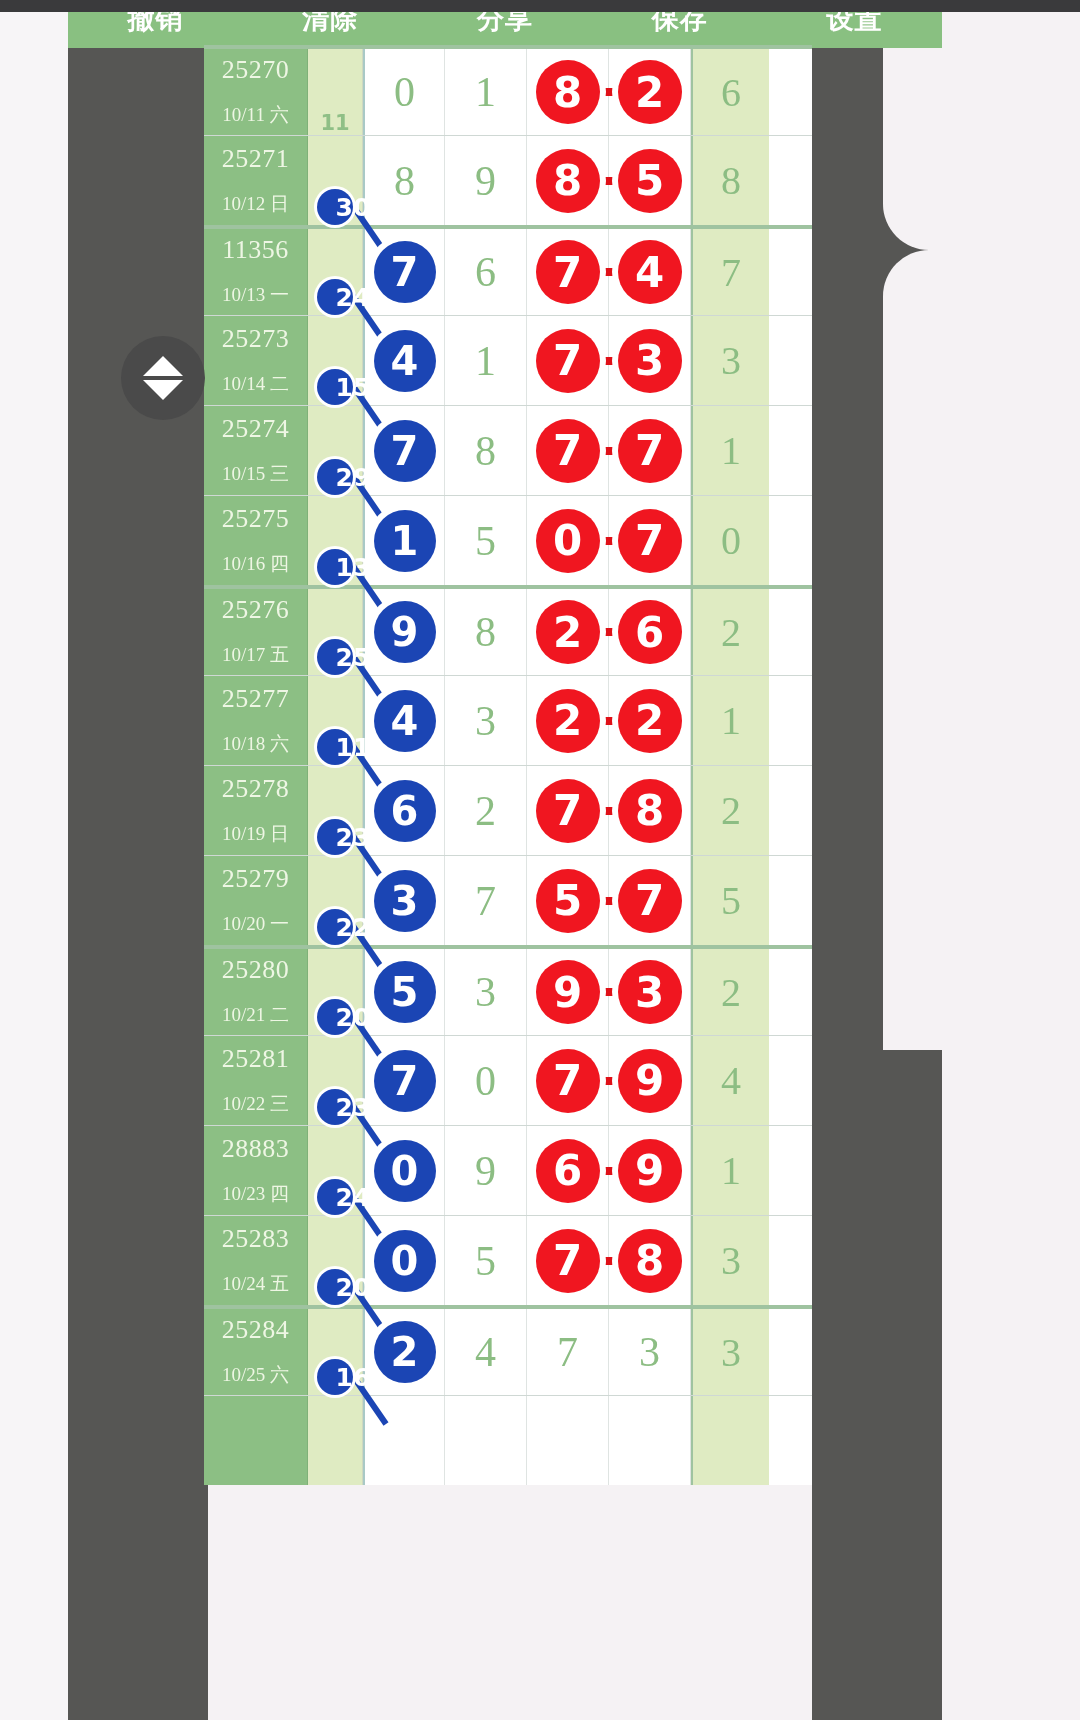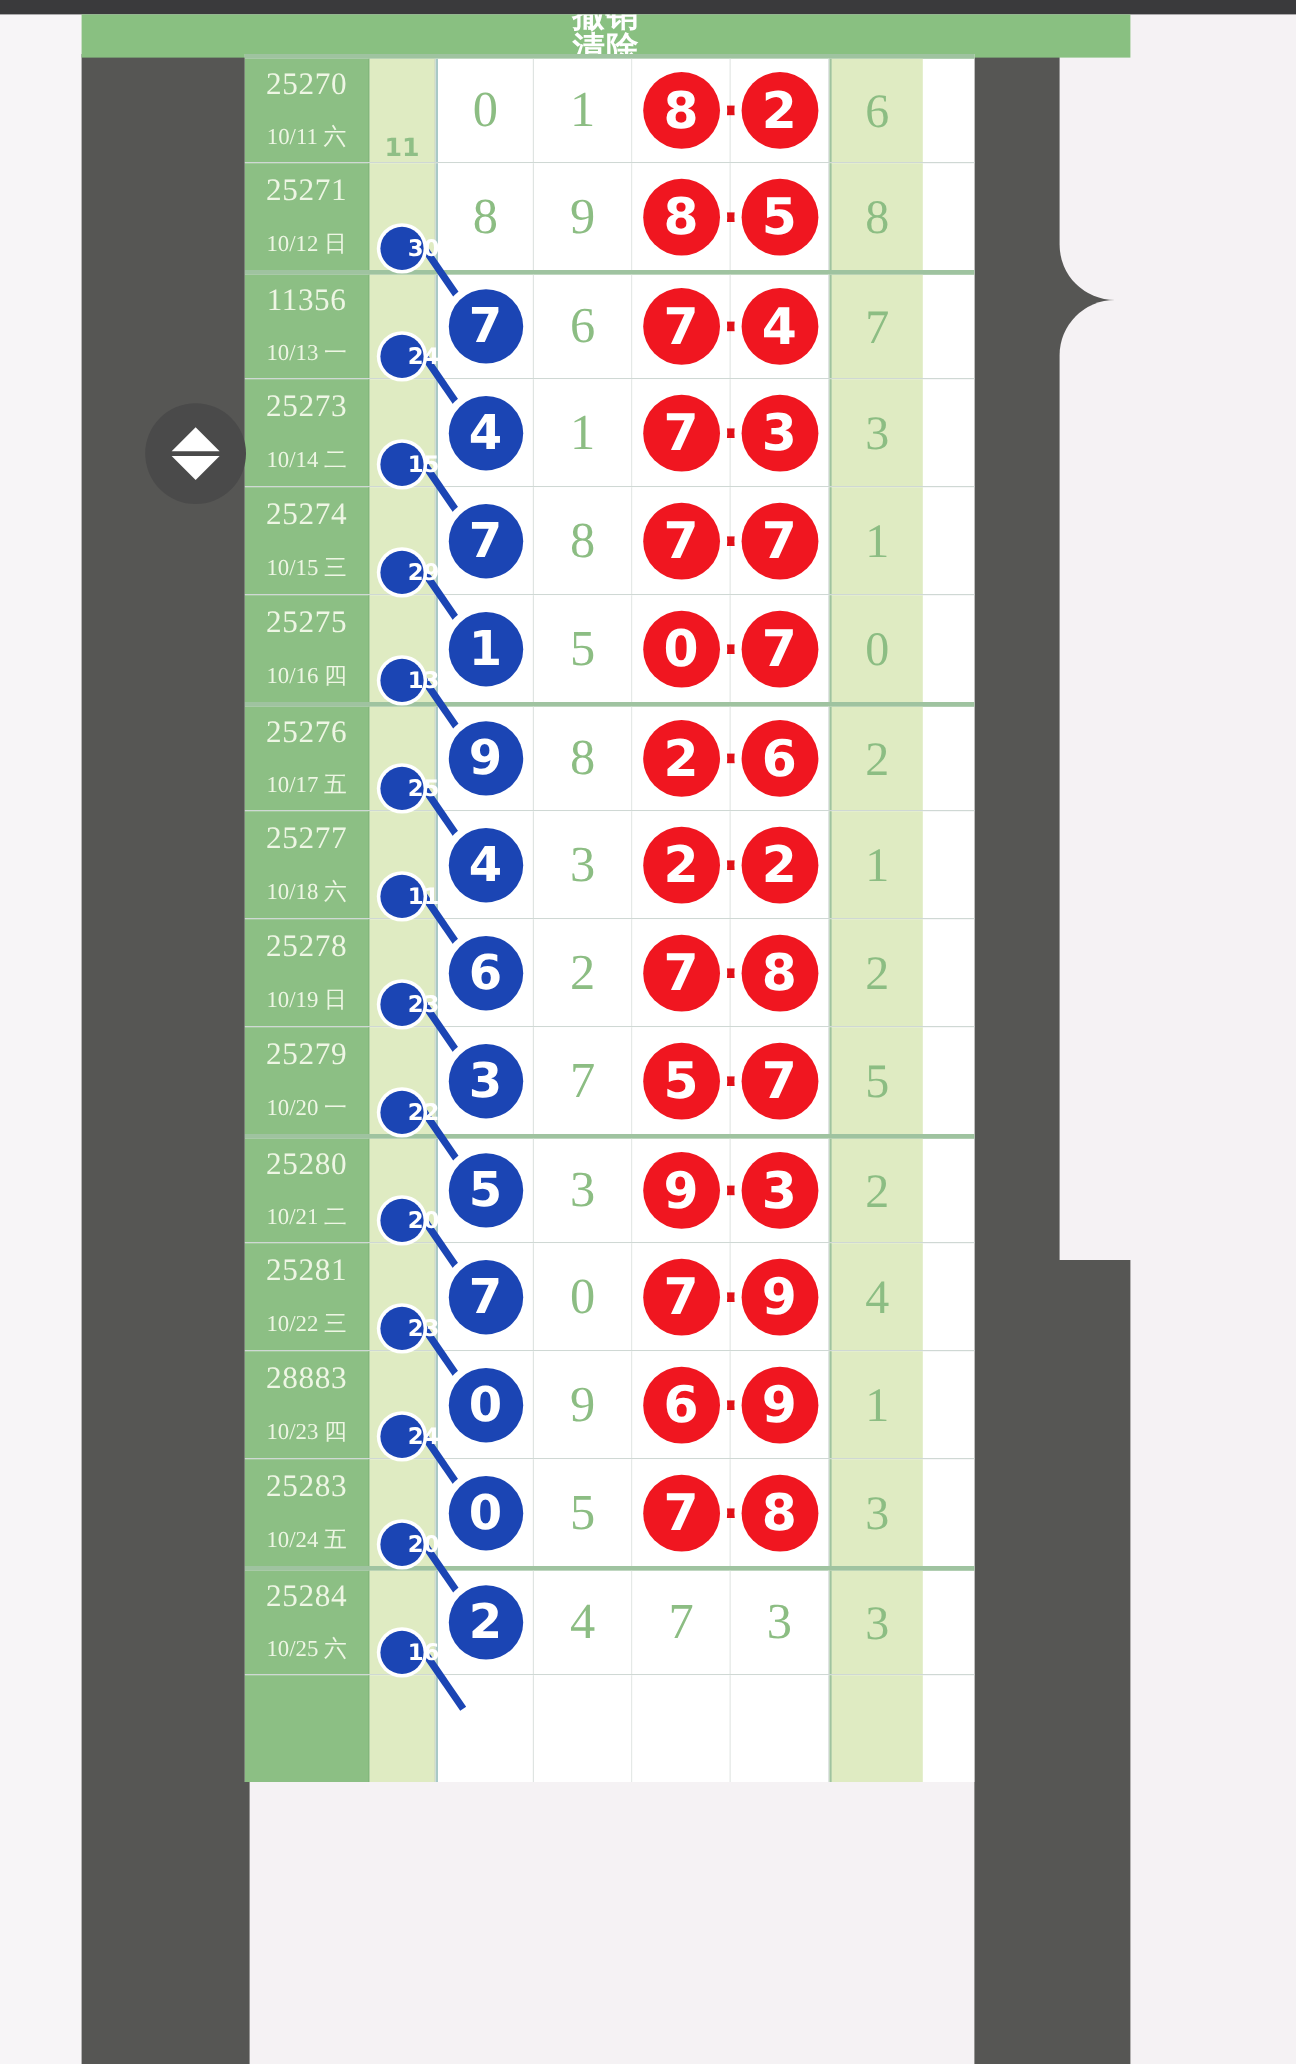--- a/index.html
+++ b/index.html
@@ -44,21 +44,20 @@
     position:absolute; left:0; top:12px; width:68px; height:1708px;
     background:#f7f5f7;
   }
 
   
   #menubar{
     position:absolute; left:68px; top:12px; width:874px; height:36px;
     background:#89c081;
     display:flex; align-items:center;
     overflow:hidden;
-    flex-direction:column;
   }
   #menubar .mi{
     flex:1;
     text-align:center;
     color:#ffffff;
     font-size:27px;
     font-family:"DejaVu Sans","Liberation Sans",sans-serif;
     font-weight:600;
     line-height:1;
     transform:translateY(-12px);
@@ -97,21 +96,21 @@
     width:55px;
     background:#dfebc2;
     display:flex; align-items:flex-end; justify-content:center;
     position:relative;
     border-right:1px solid #cfd8c0;
   }
   .badge-circ{
     width:36px;height:36px;border-radius:50%;
     background:#1b45b4; color:#fff;
     display:flex;align-items:center;justify-content:center;
-    font-size:19px; font-weight:bold;
+    font-size:25px; font-weight:bold;
     font-family:"DejaVu Sans","Liberation Sans",sans-serif;
     box-shadow:0 0 0 3px #ffffff;
     position:relative; z-index:4;padding-left:36px;
   }
   .badge-plain{
     color:#8fbf86; font-size:21px; font-weight:bold;
     font-family:"DejaVu Sans","Liberation Sans",sans-serif;
   }
 
   

